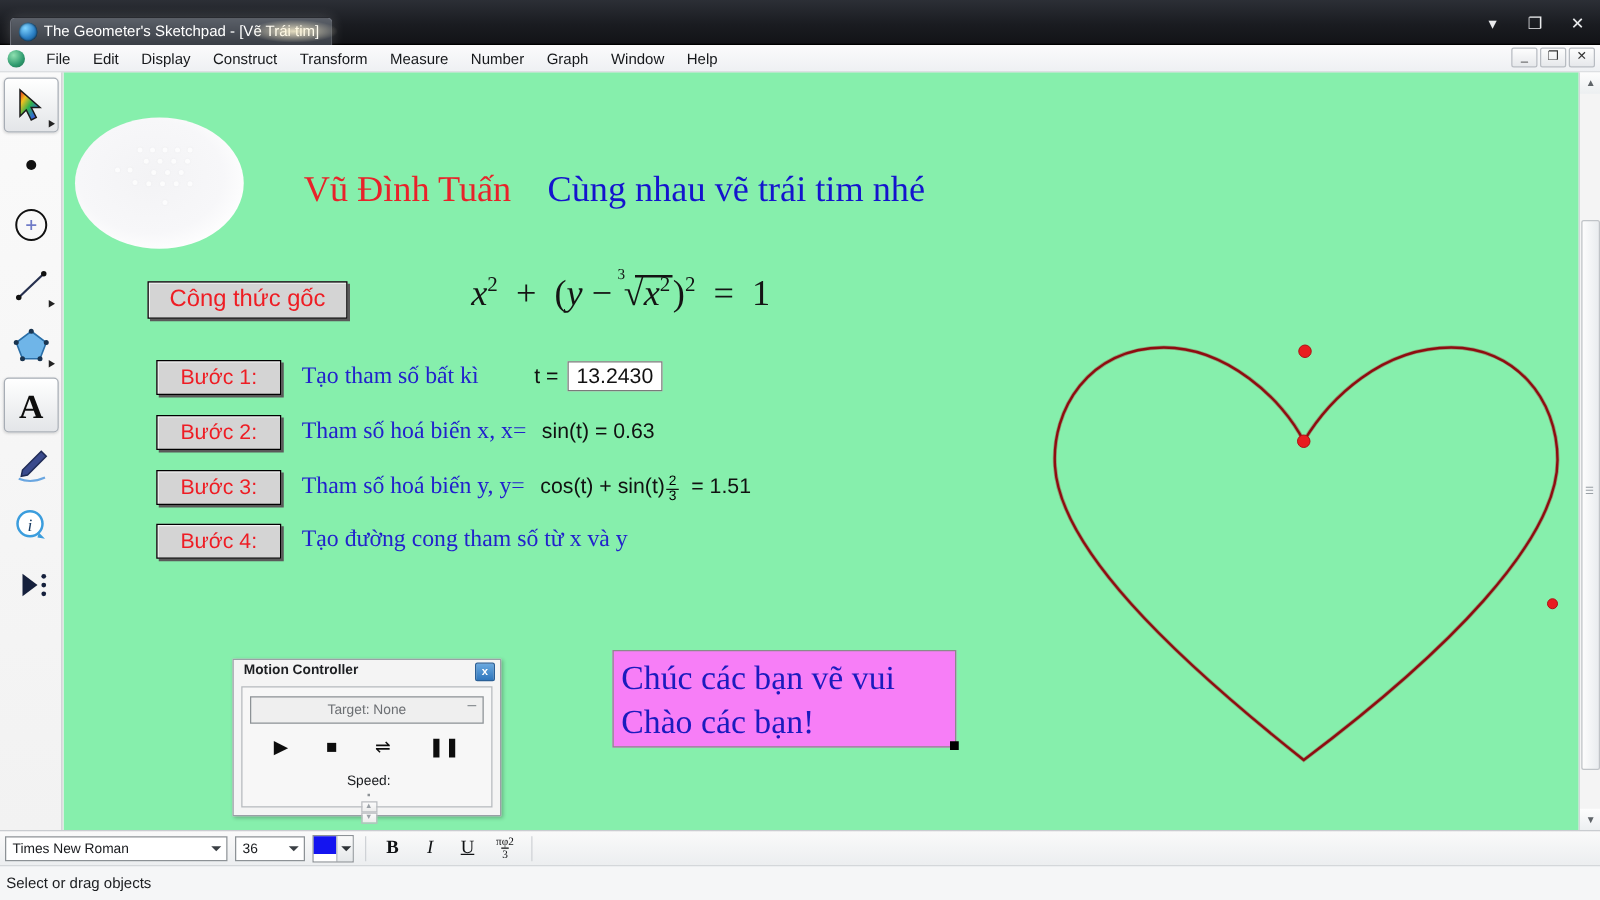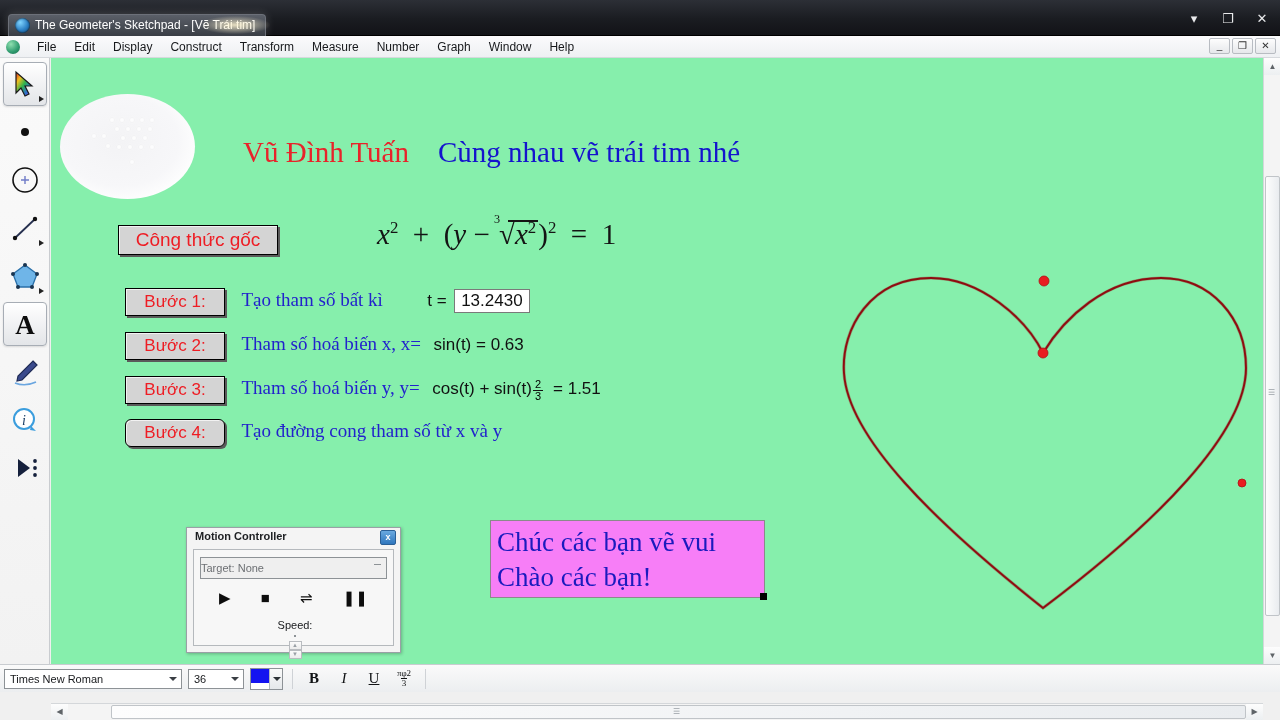--- a/index.html
+++ b/index.html
@@ -181,21 +181,21 @@
     border: 1px solid #2a5f96; border-radius: 2px;
     color: #fff; font-size: 9px; line-height: 13px; text-align: center;
   }
   .mc-body {
     position: absolute; left: 6px; top: 21px; right: 6px; bottom: 6px;
     border: 1px solid #b5b9bd; background: #f7f7f7;
   }
   .mc-target {
     position: relative; margin: 7px 6px 0; height: 22px;
     border: 1px solid #8d9296; background: #efefef;
-    font-size: 11px; color: #6c6f73; line-height: 21px;
+    font-size: 11px; color: #6c6f73; text-align: center; line-height: 21px;
   }
   .mc-target .dash { position: absolute; right: 5px; top: 6px; width: 7px; height: 1px; background: #8d9296; }
   .mc-transport {
     display: flex; align-items: center; justify-content: space-around;
     margin: 7px 10px 0; height: 22px;
   }
   .mc-transport span { color: #0d0d0d; font-size: 15px; line-height: 15px; }
   .mc-speed { display: flex; align-items: center; margin: 11px 4px 0 7px; gap: 4px; flex-direction: column; }
   .mc-speed label { font-size: 11px; color: #17191c; }
   .mc-speed .fld { flex: 1; height: 17px; border: 1px solid #8d9296; background: #fff; }
@@ -468,21 +468,21 @@
       <div class="steprow" style="left:74px; top:318px;">
         <span class="glabel" style="position:relative; display:inline-flex; width:100px; height:28px; font-size:17px; vertical-align:middle;">Bước 3:</span>
         <span class="step-desc" style="margin-left:12px;">Tham số hoá biến y, y=</span>
         <span class="step-math" style="margin-left:8px;margin-top:44px;">cos(t) + sin(t)</span><span class="frac">
             <span class="num">2</span>
             <span class="den">3</span>
           </span><span class="step-math" style="margin-left:9px;">= 1.51</span>
       </div>
 
       <div class="steprow" style="left:74px; top:361px;">
-        <span class="glabel" style="position:relative; display:inline-flex; width:100px; height:28px; font-size:17px; vertical-align:middle;border-radius:6px;">Bước 4:</span>
+        <span class="glabel" style="position:relative; display:inline-flex; width:100px; height:28px; font-size:17px; vertical-align:middle;">Bước 4:</span>
         <span class="step-desc" style="margin-left:12px;">Tạo đường cong tham số từ x và y</span>
       </div>
 
       <div class="heartwrap">
         <svg width="480" height="400" viewBox="0 0 480 400">
           <path d="M267 130
                    C 250 96, 205 55, 155 55
                    C 95 55, 65 105, 68 150
                    C 72 215, 160 300, 267 385
                    C 380 300, 470 210, 470 145
@@ -570,14 +570,15 @@
       <div class="fbtn u">U</div>
       <div class="fbtn fr">
         <span class="st">
           <span class="n">πφ2</span>
           <span class="d">3</span>
         </span>
       </div>
       <div class="fsep"></div>
     </div>
 
+    <div class="statusbar">Select or drag objects</div>
   </div>
 </div>
 
 </body></html>

